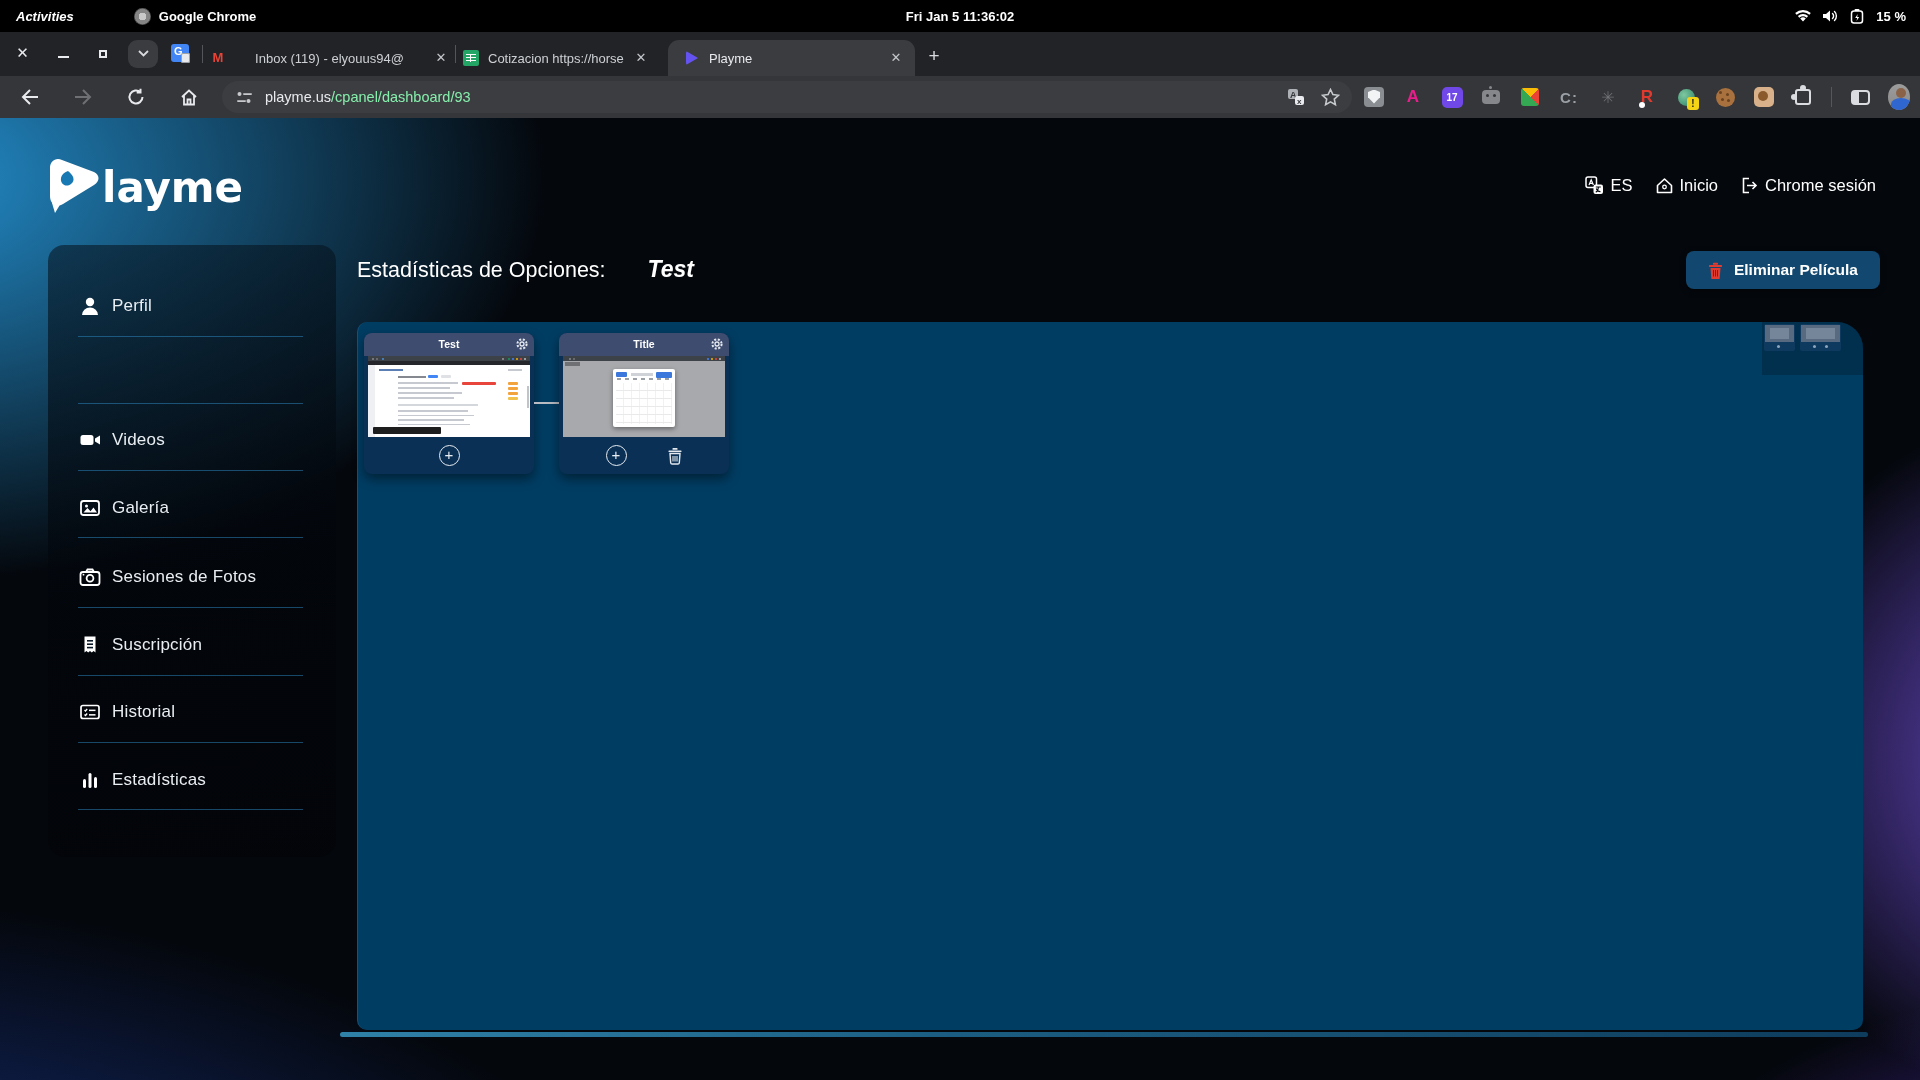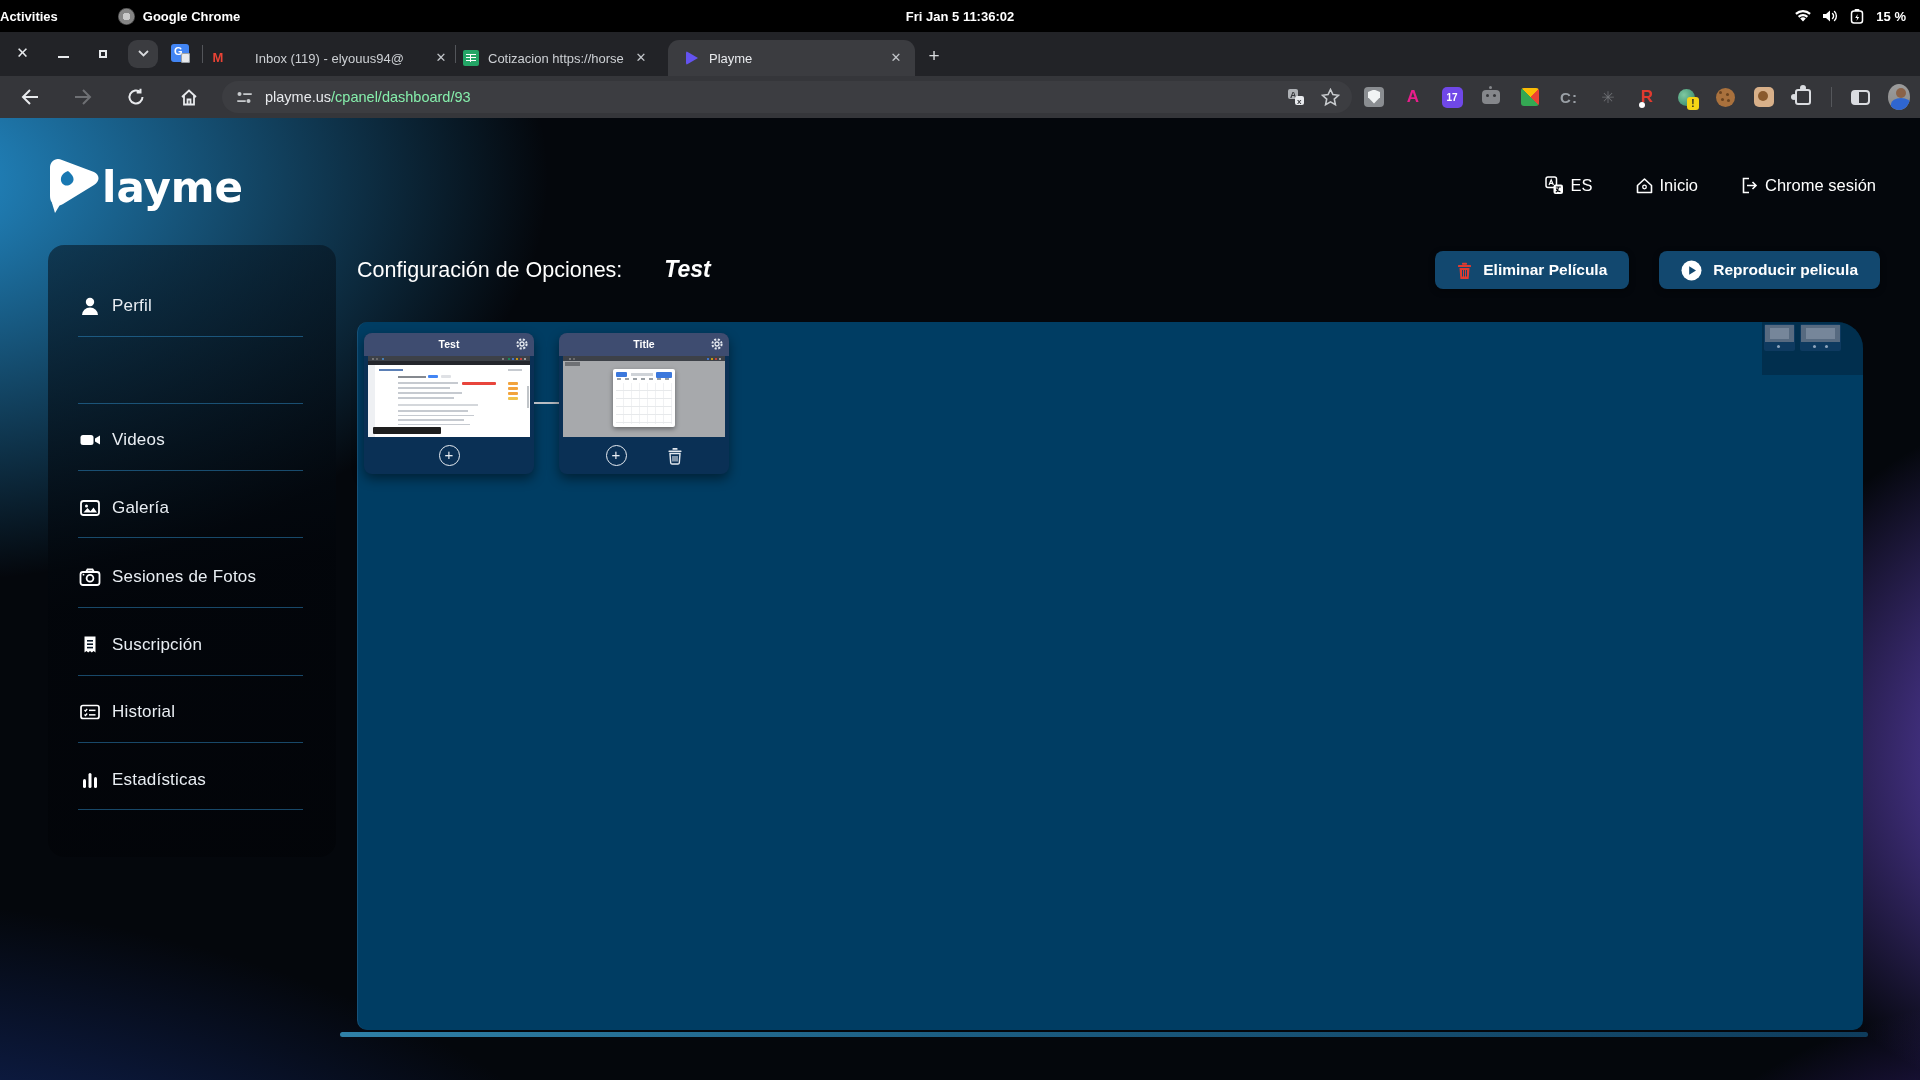--- a/index.html
+++ b/index.html
@@ -1,21 +1,21 @@
 <!DOCTYPE html>
 <html><head>
 <meta charset="utf-8">
 <style>
   * { margin:0; padding:0; box-sizing:border-box; }
   html,body { width:1920px; height:1080px; overflow:hidden; background:#000; font-family:"Liberation Sans","DejaVu Sans",sans-serif; }
   #screen { position:relative; width:1920px; height:1080px; }
 
   
   .gnome-bar { position:absolute; top:0; left:0; width:1920px; height:32px; background:#000; display:flex; align-items:center; color:#fff; font-size:13px; font-weight:bold; }
-  .gb-activities { margin-left:0; }
+  .gb-activities { margin-left:16px;font-style:italic; }
   .gb-app { display:flex; align-items:center; gap:8px; margin-left:60px; }
   .chrome-ico { width:17px; height:17px; border-radius:50%; background:radial-gradient(circle at 50% 50%, #c9c9c9 0 30%, #858585 32% 62%, #5c5c5c 64% 100%); display:inline-block; }
   .gb-clock { position:absolute; left:50%; transform:translateX(-50%); }
   .gb-right { position:absolute; right:14px; display:flex; align-items:center; gap:10px; font-weight:bold; }
   .gb-right svg { display:block; }
 
   
   .tab-bar { position:absolute; top:32px; left:0; width:1920px; height:44px; background:#222327; }
   .wc-close { position:absolute; left:15px; top:13px; width:15px; height:15px; font-size:15px; line-height:15px; text-align:center; font-weight:bold; color:#e8eaed;}
   .wc-min { position:absolute; left:57px; top:13px; width:14px; height:15px;}
@@ -88,21 +88,21 @@
   #page { position:absolute; top:118px; left:0; width:1920px; height:962px;
     background:
       radial-gradient(1200px 750px at -100px 60px, #2490cf 0%, rgba(36,144,207,0) 54%),
       radial-gradient(1600px 900px at -200px 1300px, #1d41a8 0%, rgba(29,65,168,0) 58%),
       radial-gradient(560px 520px at 2120px 640px, #7b55ea 0%, rgba(110,70,220,0) 70%),
       radial-gradient(700px 500px at 2060px 1200px, #5c33c4 0%, rgba(92,51,196,0) 65%),
       #04070c;
     color:#fff; }
 
   .logo { position:absolute; left:46px; top:36px; }
-  .topnav { position:absolute; right:44px; top:58px; display:flex; align-items:center; gap:42px; font-size:16.5px; }
+  .topnav { position:absolute; right:44px; top:58px; display:flex; align-items:center; gap:22px; font-size:16.5px; }
   .topnav .tn-item { display:flex; align-items:center; gap:6px; }
   .topnav svg { display:block; }
 
   .sidebar { position:absolute; left:48px; top:127px; width:288px; height:612px; border-radius:16px;
     background:linear-gradient(168deg, rgba(8,26,40,0.62) 0%, rgba(2,5,10,0.78) 55%, rgba(2,4,8,0.8) 100%); }
   .sb-item { position:absolute; left:0; width:100%; height:40px; display:flex; align-items:center; }
   .sb-item .sb-ico { position:absolute; left:30px; width:24px; height:24px; display:flex; align-items:center; justify-content:center;}
   .sb-item .sb-label { position:absolute; left:64px; font-size:17px; color:#e9eef3; letter-spacing:0.2px; white-space:nowrap; }
   .sb-item.active .sb-label { color:#2e9ef5; }
   .sb-div { position:absolute; left:30px; width:225px; height:1px; background:rgba(46,140,200,0.5); }
@@ -416,40 +416,33 @@
               <rect x="9.5" y="4" width="3" height="15" rx="1.5" fill="#fff"></rect>
               <rect x="15" y="8" width="3" height="11" rx="1.5" fill="#fff"></rect>
             </svg>
           </span>
         <span class="sb-label">Estadísticas</span>
       </div>
       <div class="sb-div" style="top:564px"></div>
     </div>
 
     <div class="heading">
-      <span>Configuración de Opciones:</span>
+      <span>Estadísticas de Opciones:</span>
       <span class="h-value">Test</span>
     </div>
 
     <div class="actions">
       <div class="btn">
         <svg width="15" height="17" viewBox="0 0 15 17">
             <rect x="1" y="3" width="13" height="2" rx="0.6" fill="#e23b30"></rect>
             <rect x="5" y="0.7" width="5" height="2" rx="0.6" fill="#e23b30"></rect>
             <path d="M2.5 6 h10 l-0.8 10.3 a1.2 1.2 0 0 1 -1.2 1 H4.5 a1.2 1.2 0 0 1 -1.2 -1 Z" fill="#e23b30"></path>
             <path d="M5.5 8 v6.5 M7.5 8 v6.5 M9.5 8 v6.5" stroke="#12486f" stroke-width="1"></path>
           </svg>
         <span>Eliminar Película</span>
-      </div>
-      <div class="btn">
-        <svg width="21" height="21" viewBox="0 0 21 21">
-            <circle cx="10.5" cy="10.5" r="10" fill="#fff"></circle>
-            <path d="M8.2 6.2 L15 10.5 L8.2 14.8 Z" fill="#12486f"></path>
-          </svg>
-        <span>Reproducir pelicula</span>
       </div>
     </div>
 
     <div class="canvas">
 
       <div class="node-card" style="left:6px">
         <div class="nc-header">
           <span class="nc-title">Test</span>
           <span class="nc-gear"><svg width="14" height="14" viewBox="0 0 14 14">
                 <circle cx="7" cy="7" r="4.6" stroke="#e4e9ef" stroke-width="2" fill="none" stroke-dasharray="2.1 1.55"></circle>

